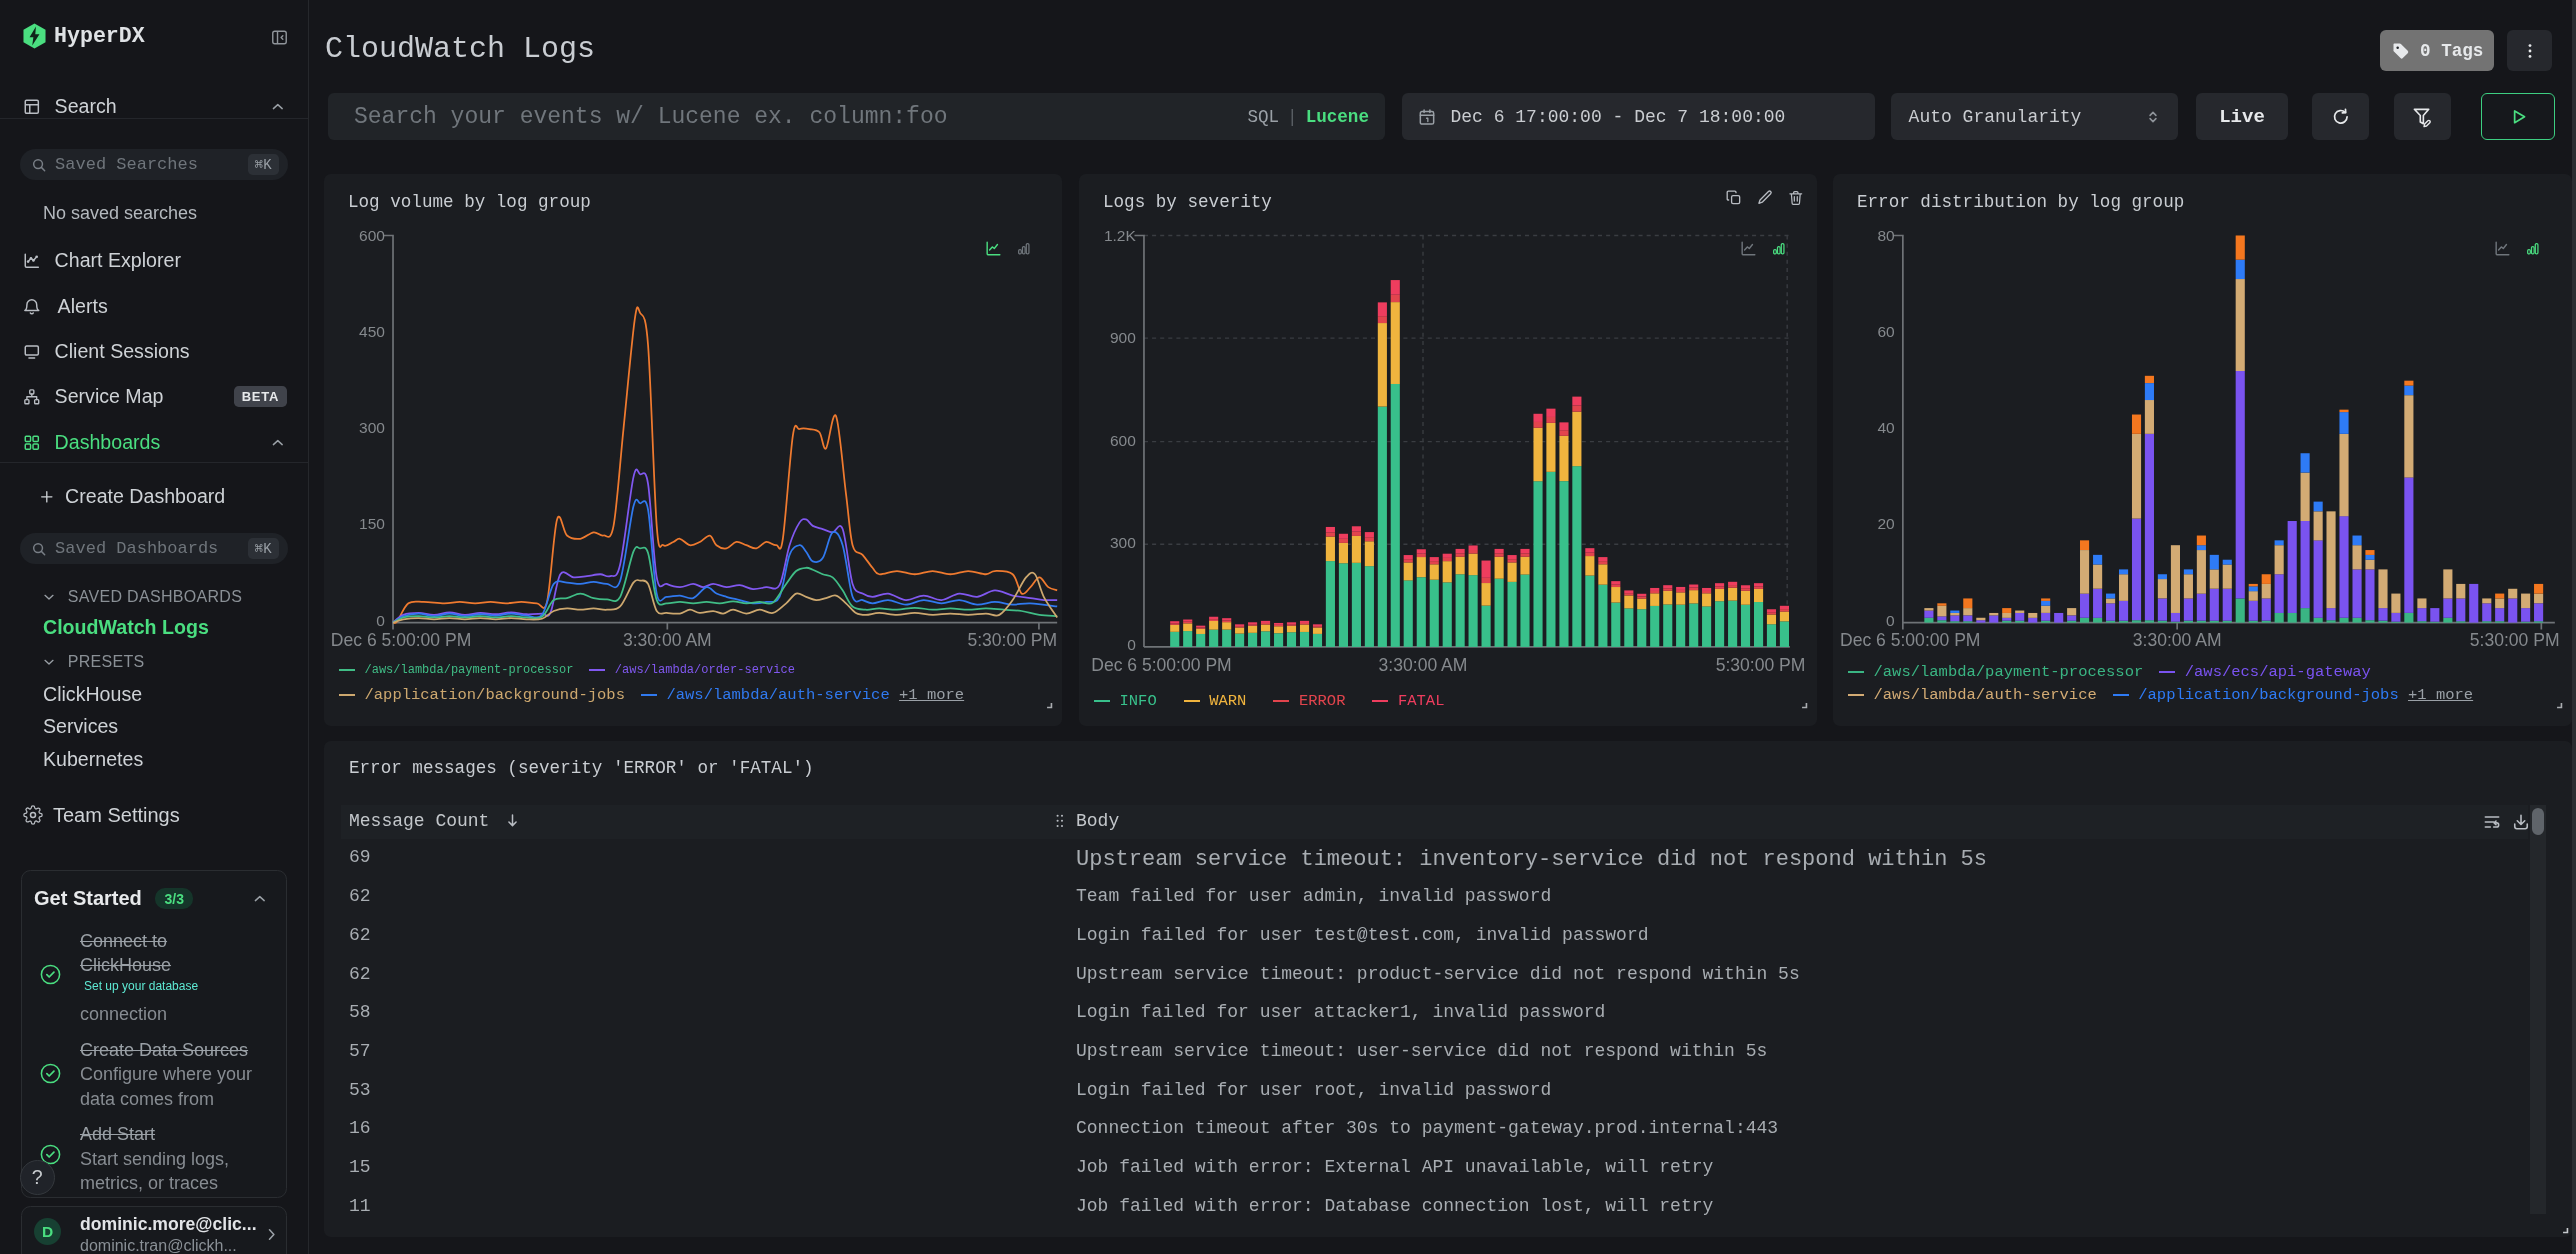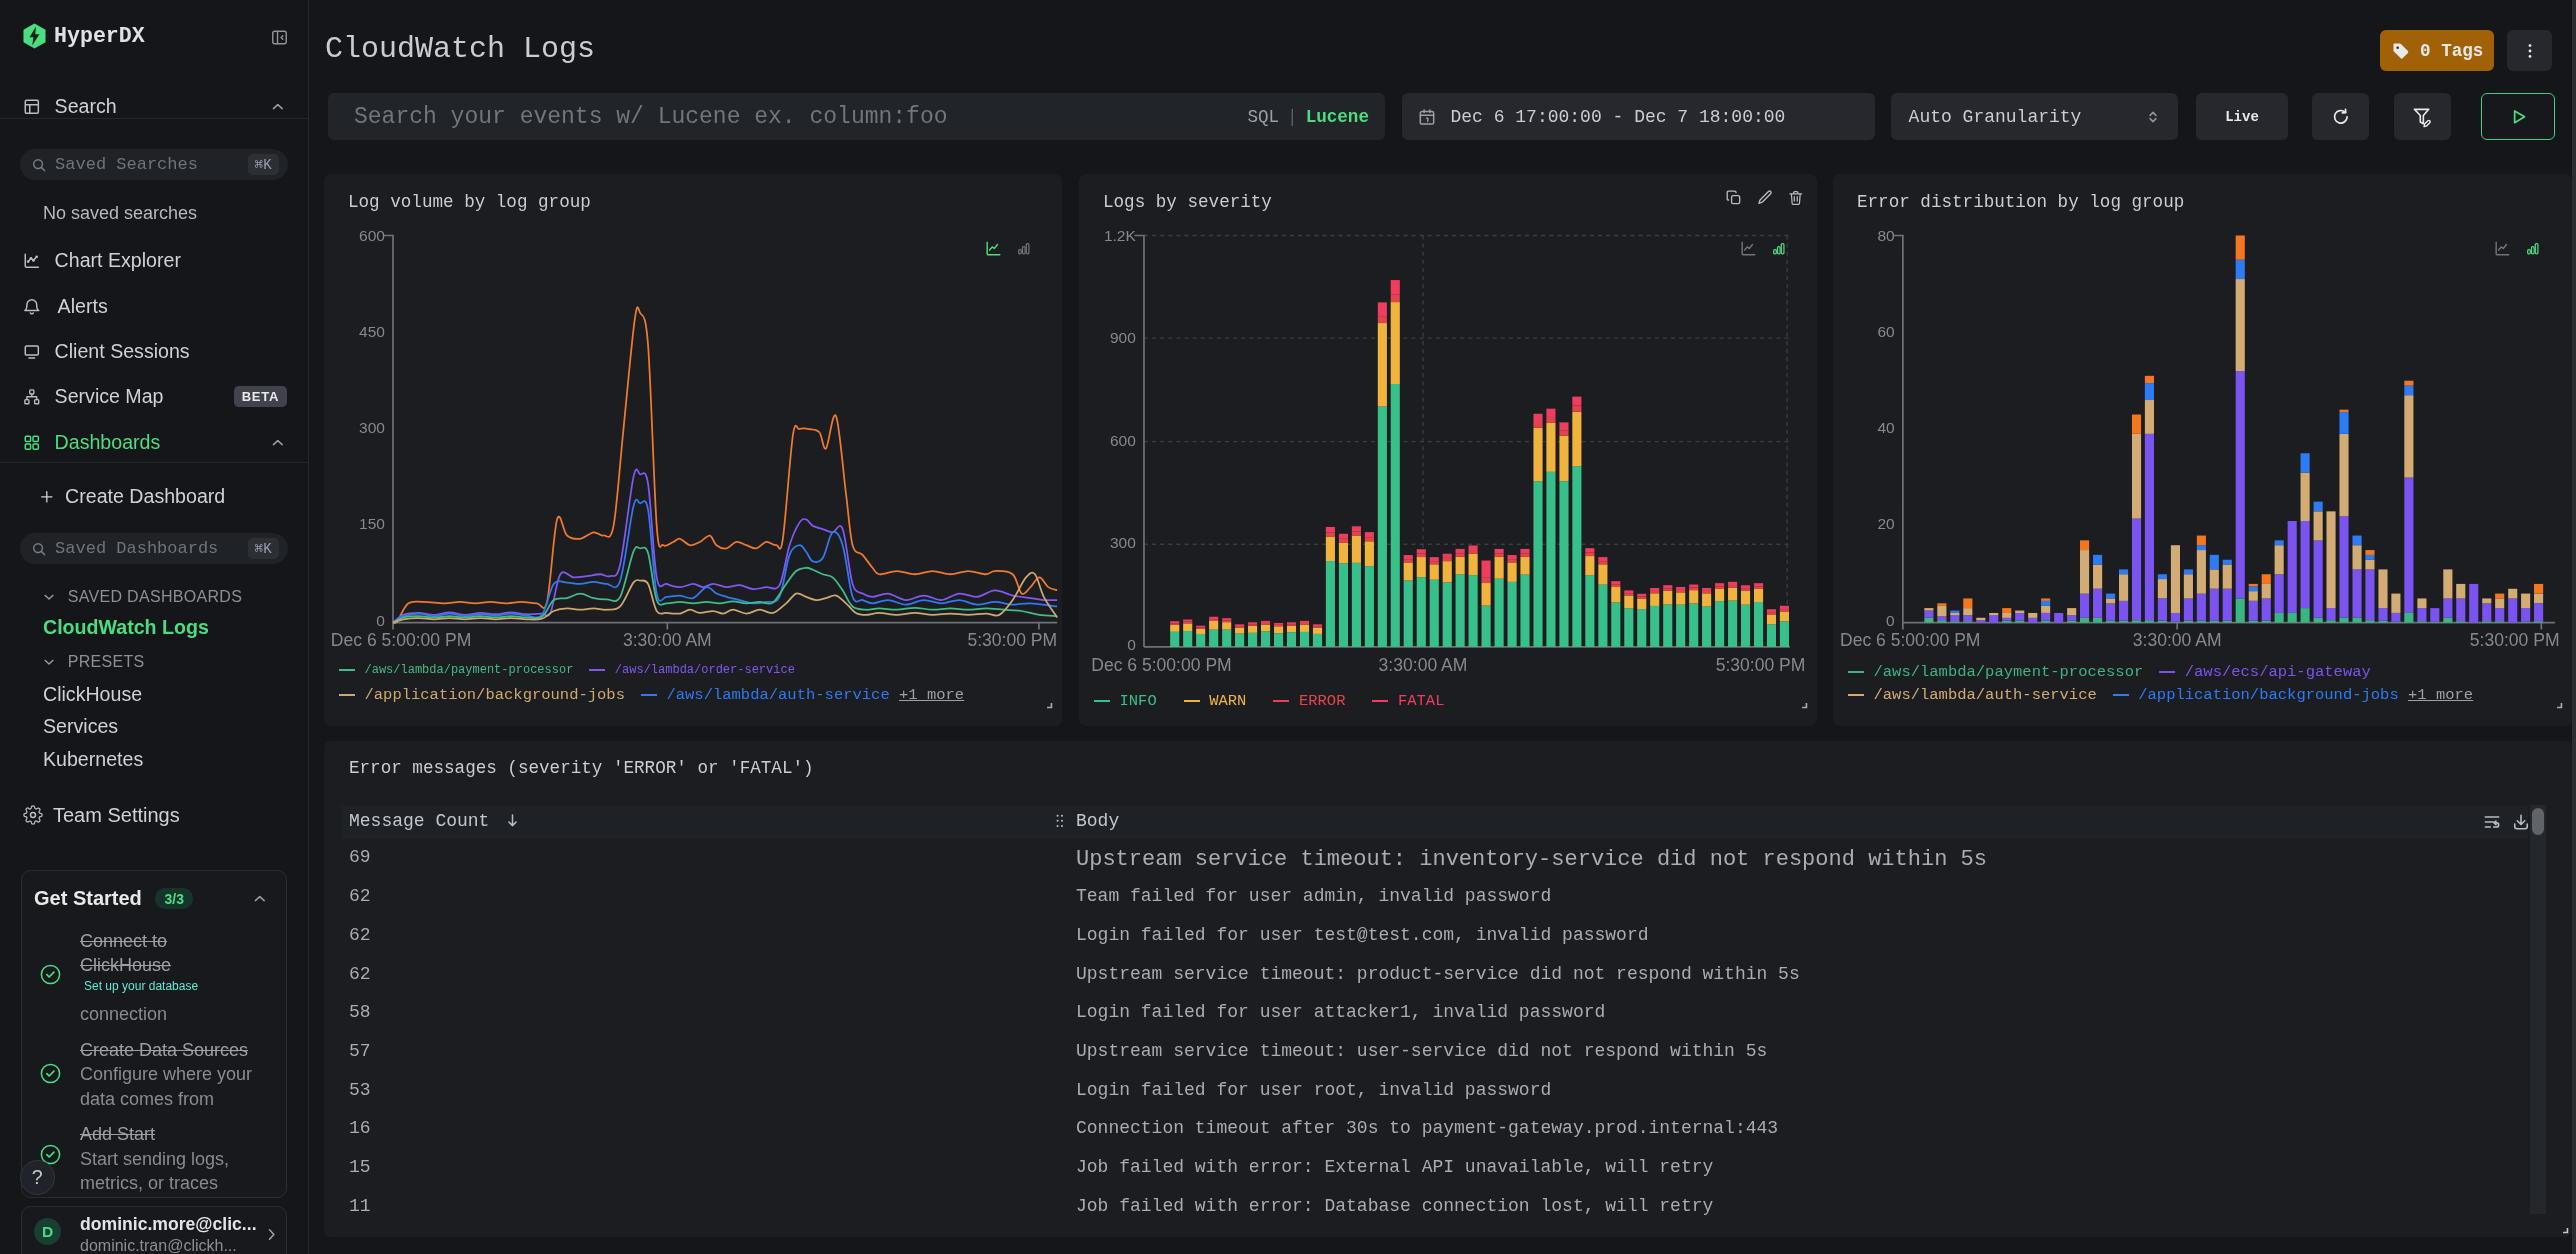--- a/index.html
+++ b/index.html
@@ -183,21 +183,21 @@
   <div style="position:absolute;left:80px;top:1214px;font-size:17.6px;font-weight:bold;color:#e2e4e7">dominic.more@clic...</div>
   <div style="position:absolute;left:80px;top:1237px;font-size:16px;color:#8a9096">dominic.tran@clickh...</div>
   <div style="position:absolute;left:262px;top:1225px">
       <svg style="" width="19" height="19" viewBox="0 0 24 24" fill="none">
         <path d="M9.5 6 15 12l-5.5 6" stroke="#9aa0a6" stroke-width="2" stroke-linecap="round" stroke-linejoin="round" fill="none"></path>
       </svg>
     </div>
 </div>
 
 <div class="mono" style="position:absolute;left:325px;top:32px;font-size:30px;color:#c9cdd2">CloudWatch Logs</div>
-<div style="position:absolute;left:2380px;top:30px;width:114px;height:41px;background:#a16207;border-radius:6px;display:flex;align-items:center;justify-content:center;gap:9.5px">
+<div style="position:absolute;left:2380px;top:30px;width:114px;height:41px;background:#737373;border-radius:6px;display:flex;align-items:center;justify-content:center;gap:9.5px">
   <svg style="" width="20" height="20" viewBox="0 0 24 24" fill="none">
       <path d="M3 10.5V4a1 1 0 0 1 1-1h6.5a2 2 0 0 1 1.4.6l8.2 8.2a2 2 0 0 1 0 2.8l-5.9 5.9a2 2 0 0 1-2.8 0l-8.2-8.2A2 2 0 0 1 3 10.5z" fill="#e7e9eb"></path>
       <circle cx="8" cy="8" r="1.5" fill="#24272c"></circle>
     </svg>
     <span class="mono" style="font-size:17.6px;font-weight:bold;color:#e7e9eb">0 Tags</span>
   </div>
 <div style="position:absolute;left:2507px;top:30px;width:45px;height:41px;background:#26282d;border-radius:6px;display:flex;align-items:center;justify-content:center">
     <svg style="" width="20" height="20" viewBox="0 0 24 24" fill="none">
       <circle cx="12" cy="5.5" r="1.7" fill="#e7e9eb"></circle>
       <circle cx="12" cy="12" r="1.7" fill="#e7e9eb"></circle>
@@ -222,21 +222,21 @@
   </div>
 
 <div style="position:absolute;left:1891px;top:93px;width:287px;height:47px;background:#26282d;border-radius:6px;display:flex;align-items:center;padding:0 15px 0 17.6px;box-sizing:border-box">
   <span class="mono" style="font-size:18px;color:#c9ccd0;flex:1">Auto Granularity</span>
     <svg style="" width="20" height="20" viewBox="0 0 24 24" fill="none">
       <path d="M8.5 10 12 6.5 15.5 10" stroke="#8f949a" stroke-width="1.9" stroke-linecap="round" stroke-linejoin="round" fill="none"></path>
       <path d="M8.5 14 12 17.5 15.5 14" stroke="#8f949a" stroke-width="1.9" stroke-linecap="round" stroke-linejoin="round" fill="none"></path>
     </svg>
   </div>
 
-<div class="mono" style="position:absolute;left:2196px;top:93px;width:92px;height:47px;background:#26282d;border-radius:6px;display:flex;align-items:center;justify-content:center;font-size:14px;font-weight:bold;color:#e7e9eb">Live</div>
+<div class="mono" style="position:absolute;left:2196px;top:93px;width:92px;height:47px;background:#26282d;border-radius:6px;display:flex;align-items:center;justify-content:center;font-size:19px;font-weight:bold;color:#e7e9eb">Live</div>
 <div style="position:absolute;left:2312px;top:93px;width:57px;height:47px;background:#26282d;border-radius:6px;display:flex;align-items:center;justify-content:center">
     <svg style="" width="21.6" height="21.6" viewBox="0 0 24 24" fill="none">
       <path d="M19 12a7 7 0 1 1-2.05-4.95" stroke="#e7e9eb" stroke-width="1.9" stroke-linecap="round" stroke-linejoin="round" fill="none"></path>
       <path d="M17.2 3.6l.3 3.8-3.8.3" stroke="#e7e9eb" stroke-width="1.9" stroke-linecap="round" stroke-linejoin="round" fill="none"></path>
     </svg>
   </div>
 <div style="position:absolute;left:2394px;top:93px;width:57px;height:47px;background:#26282d;border-radius:6px;display:flex;align-items:center;justify-content:center">
     <svg style="" width="23" height="23" viewBox="0 0 24 24" fill="none">
       <path d="M3.5 4.5h15l-5.6 6.5v8.5l-3.2-1.8v-6.7z" stroke="#e7e9eb" stroke-width="1.7" stroke-linecap="round" stroke-linejoin="round" fill="none"></path>
       <path d="M14.2 19.9l3.4-3.4c.55-.55 1.45-.55 2 0s.55 1.45 0 2l-3.4 3.4-2.6.6z" stroke="#e7e9eb" stroke-width="1.5" stroke-linecap="round" stroke-linejoin="round" fill="none"></path>

